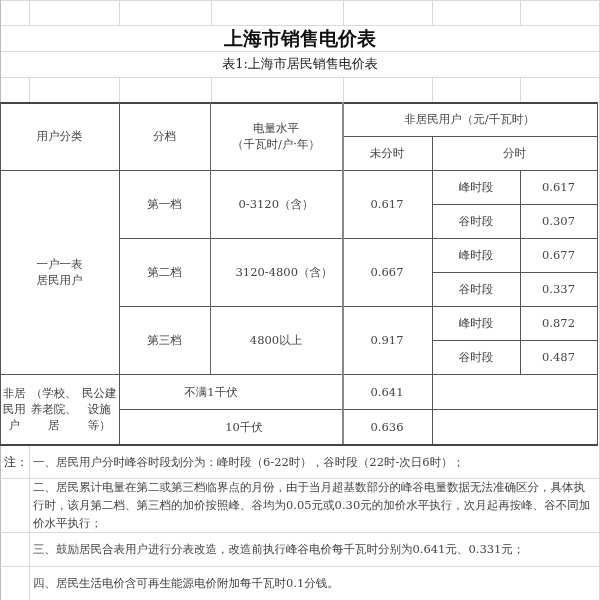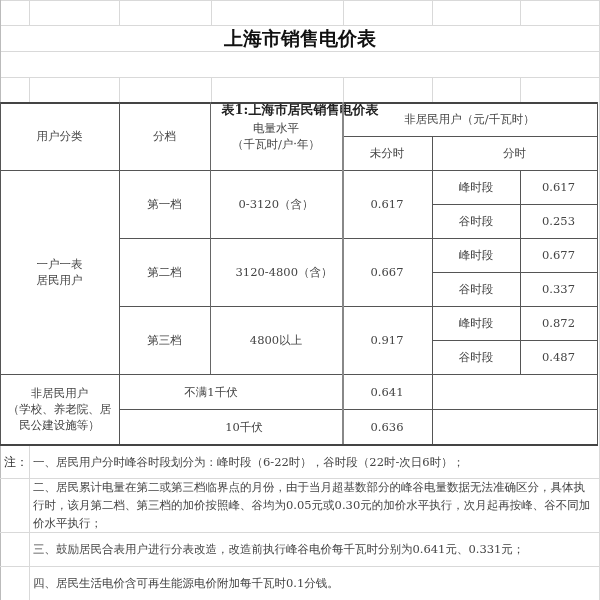--- a/index.html
+++ b/index.html
@@ -7,21 +7,21 @@
   body { position: relative; font-family: "DejaVu Serif", "Liberation Serif", serif; color: #333; }
 
   
   .gl { position: absolute; background: #d9d9d9; }
   .gl.h { left: 0; width: 600px; height: 1px; }
   .gl.v { top: 0; width: 1px; }
 
   .cell { position: absolute; display: flex; align-items: center; justify-content: center; text-align: center; font-size: 11.5px; line-height: 16px; color: #444; }
 
   .title { font-family: "DejaVu Sans", "Liberation Sans", sans-serif; font-weight: bold; font-size: 19px; color: #111; }
-  .subtitle { font-weight: bold; font-size: 13px; color: #222; margin-top: 46px; }
+  .subtitle { font-weight: normal; font-size: 13px; color: #222; }
 
   
   .tb { position: absolute; background: #555; }
   .tb.h { height: 1px; }
   .tb.v { width: 1px; }
   .tb.thick { background: #444; }
 
   .note { position: absolute; font-size: 11.5px; line-height: 18px; color: #444; display: flex; align-items: center; }
 </style>
 </head>
@@ -63,39 +63,39 @@
   <span>一户一表</span>
   <span>居民用户</span>
 </div>
 
 <div class="cell" style="left:119px;top:170px;width:91px;height:68px">第一档</div>
 <div class="cell" style="left:210px;top:170px;width:132px;height:68px">0-3120（含）</div>
 <div class="cell" style="left:342px;top:170px;width:90px;height:68px">0.617</div>
 <div class="cell" style="left:432px;top:170px;width:88px;height:34px">峰时段</div>
 <div class="cell" style="left:520px;top:170px;width:77px;height:34px">0.617</div>
 <div class="cell" style="left:432px;top:204px;width:88px;height:34px">谷时段</div>
-<div class="cell" style="left:520px;top:204px;width:77px;height:34px">0.253</div>
+<div class="cell" style="left:520px;top:204px;width:77px;height:34px">0.307</div>
 
 <div class="cell" style="left:119px;top:238px;width:91px;height:68px">第二档</div>
 <div class="cell" style="left:210px;top:238px;width:148px;height:68px">3120-4800（含）</div>
 <div class="cell" style="left:342px;top:238px;width:90px;height:68px">0.667</div>
 <div class="cell" style="left:432px;top:238px;width:88px;height:34px">峰时段</div>
 <div class="cell" style="left:520px;top:238px;width:77px;height:34px">0.677</div>
 <div class="cell" style="left:432px;top:272px;width:88px;height:34px">谷时段</div>
 <div class="cell" style="left:520px;top:272px;width:77px;height:34px">0.337</div>
 
 <div class="cell" style="left:119px;top:306px;width:91px;height:68px">第三档</div>
 <div class="cell" style="left:210px;top:306px;width:132px;height:68px">4800以上</div>
 <div class="cell" style="left:342px;top:306px;width:90px;height:68px">0.917</div>
 <div class="cell" style="left:432px;top:306px;width:88px;height:34px">峰时段</div>
 <div class="cell" style="left:520px;top:306px;width:77px;height:34px">0.872</div>
 <div class="cell" style="left:432px;top:340px;width:88px;height:34px">谷时段</div>
 <div class="cell" style="left:520px;top:340px;width:77px;height:34px">0.487</div>
 
-<div class="cell" style="left:0;top:374px;width:119px;height:70px;flex-direction:column">
+<div class="cell" style="left:0;top:374px;width:119px;height:70px;flex-direction:row">
   <span>非居民用户</span>
   <span>（学校、养老院、居</span>
   <span>民公建设施等）</span>
 </div>
 <div class="cell" style="left:119px;top:374px;width:184px;height:35px">不满1千伏</div>
 <div class="cell" style="left:342px;top:374px;width:90px;height:35px">0.641</div>
 <div class="cell" style="left:432px;top:374px;width:165px;height:35px"></div>
 <div class="cell" style="left:119px;top:409px;width:250px;height:35px">10千伏</div>
 <div class="cell" style="left:342px;top:409px;width:90px;height:35px">0.636</div>
 <div class="cell" style="left:432px;top:409px;width:165px;height:35px"></div>

